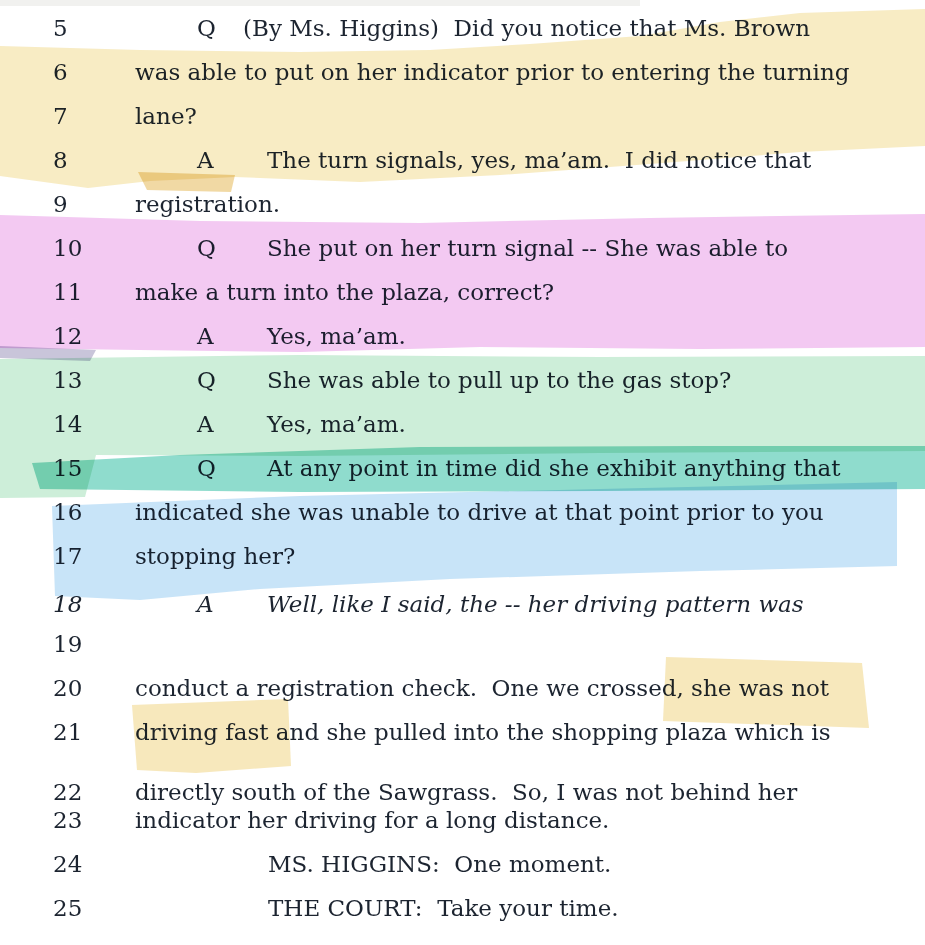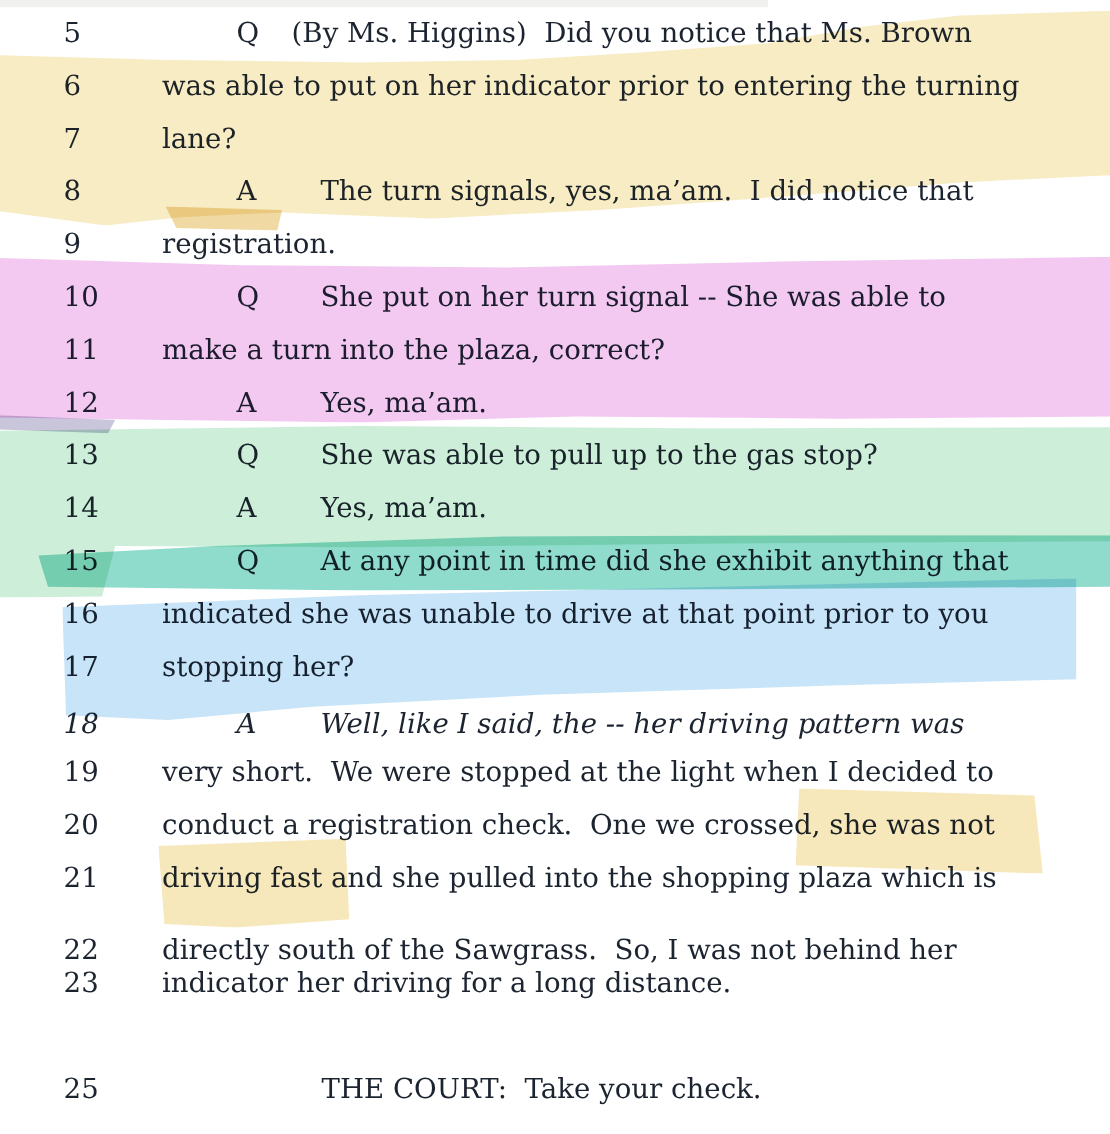--- a/index.html
+++ b/index.html
@@ -57,26 +57,27 @@
       <div class="line" style="top: 188px;"><span class="num">9</span><span class="body" style="left: 135px;">registration.</span></div>
       <div class="line" style="top: 232px;"><span class="num">10</span><span class="label" style="left: 197px;">Q</span><span class="body" style="left: 267px;">She put on her turn signal -- She was able to</span></div>
       <div class="line" style="top: 276px;"><span class="num">11</span><span class="body" style="left: 135px;">make a turn into the plaza, correct?</span></div>
       <div class="line" style="top: 320px;"><span class="num">12</span><span class="label" style="left: 197px;">A</span><span class="body" style="left: 267px;">Yes, ma’am.</span></div>
       <div class="line" style="top: 364px;"><span class="num">13</span><span class="label" style="left: 197px;">Q</span><span class="body" style="left: 267px;">She was able to pull up to the gas stop?</span></div>
       <div class="line" style="top: 408px;"><span class="num">14</span><span class="label" style="left: 197px;">A</span><span class="body" style="left: 267px;">Yes, ma’am.</span></div>
       <div class="line" style="top: 452px;"><span class="num">15</span><span class="label" style="left: 197px;">Q</span><span class="body" style="left: 267px;">At any point in time did she exhibit anything that</span></div>
       <div class="line" style="top: 496px;"><span class="num">16</span><span class="body" style="left: 135px;">indicated she was unable to drive at that point prior to you</span></div>
       <div class="line" style="top: 540px;"><span class="num">17</span><span class="body" style="left: 135px;">stopping her?</span></div>
       <div class="line" style="top: 588px; font-style: italic;"><span class="num">18</span><span class="label" style="left: 197px;">A</span><span class="body" style="left: 267px;">Well, like I said, the -- her driving pattern was</span></div>
-      <div class="line" style="top: 628px;"><span class="num">19</span><span class="body" style="left: 135px;">very short.  We were stopped at the light when I decided to</span></div>
+      <div class="line" style="top: 628px;"><span class="num">19</span></div>
       <div class="line" style="top: 672px;"><span class="num">20</span><span class="body" style="left: 135px;">conduct a registration check.  One we crossed, she was not</span></div>
       <div class="line" style="top: 716px;"><span class="num">21</span><span class="body" style="left: 135px;">driving fast and she pulled into the shopping plaza which is</span></div>
       <div class="line" style="top: 760px; margin-top: 16px;"><span class="num">22</span><span class="body" style="left: 135px;">directly south of the Sawgrass.  So, I was not behind her</span></div>
       <div class="line" style="top: 804px; padding-left: 36px;"><span class="num">23</span><span class="body" style="left: 135px;">indicator her driving for a long distance.</span></div>
-      <div class="line" style="top: 892px;"><span class="num">25</span><span class="body" style="left: 268px;">THE COURT:  Take your check.</span></div>
+      <div class="line" style="top: 848px;"><span class="num">24</span><span class="body" style="left: 268px;">MS. HIGGINS:  One moment.</span></div>
+      <div class="line" style="top: 892px;"><span class="num">25</span><span class="body" style="left: 268px;">THE COURT:  Take your time.</span></div>
     </div>
 
   <div class="hl hl-yellow-main" style="background: rgb(248, 236, 196);"></div>
   <div class="hl hl-yellow-tail" style="background: rgb(241, 217, 164);"></div>
   <div class="hl hl-pink" style="background: rgb(243, 201, 242);"></div>
   <div class="hl hl-gray-sliver" style="background: rgb(201, 197, 218);"></div>
   <div class="hl hl-green" style="background: rgb(205, 238, 217);"></div>
   <div class="hl hl-teal" style="background: rgb(143, 220, 205);"></div>
   <div class="hl hl-blue" style="background: rgb(200, 228, 248);"></div>
   <div class="hl hl-patch-20" style="background: rgb(247, 232, 188);"></div>

